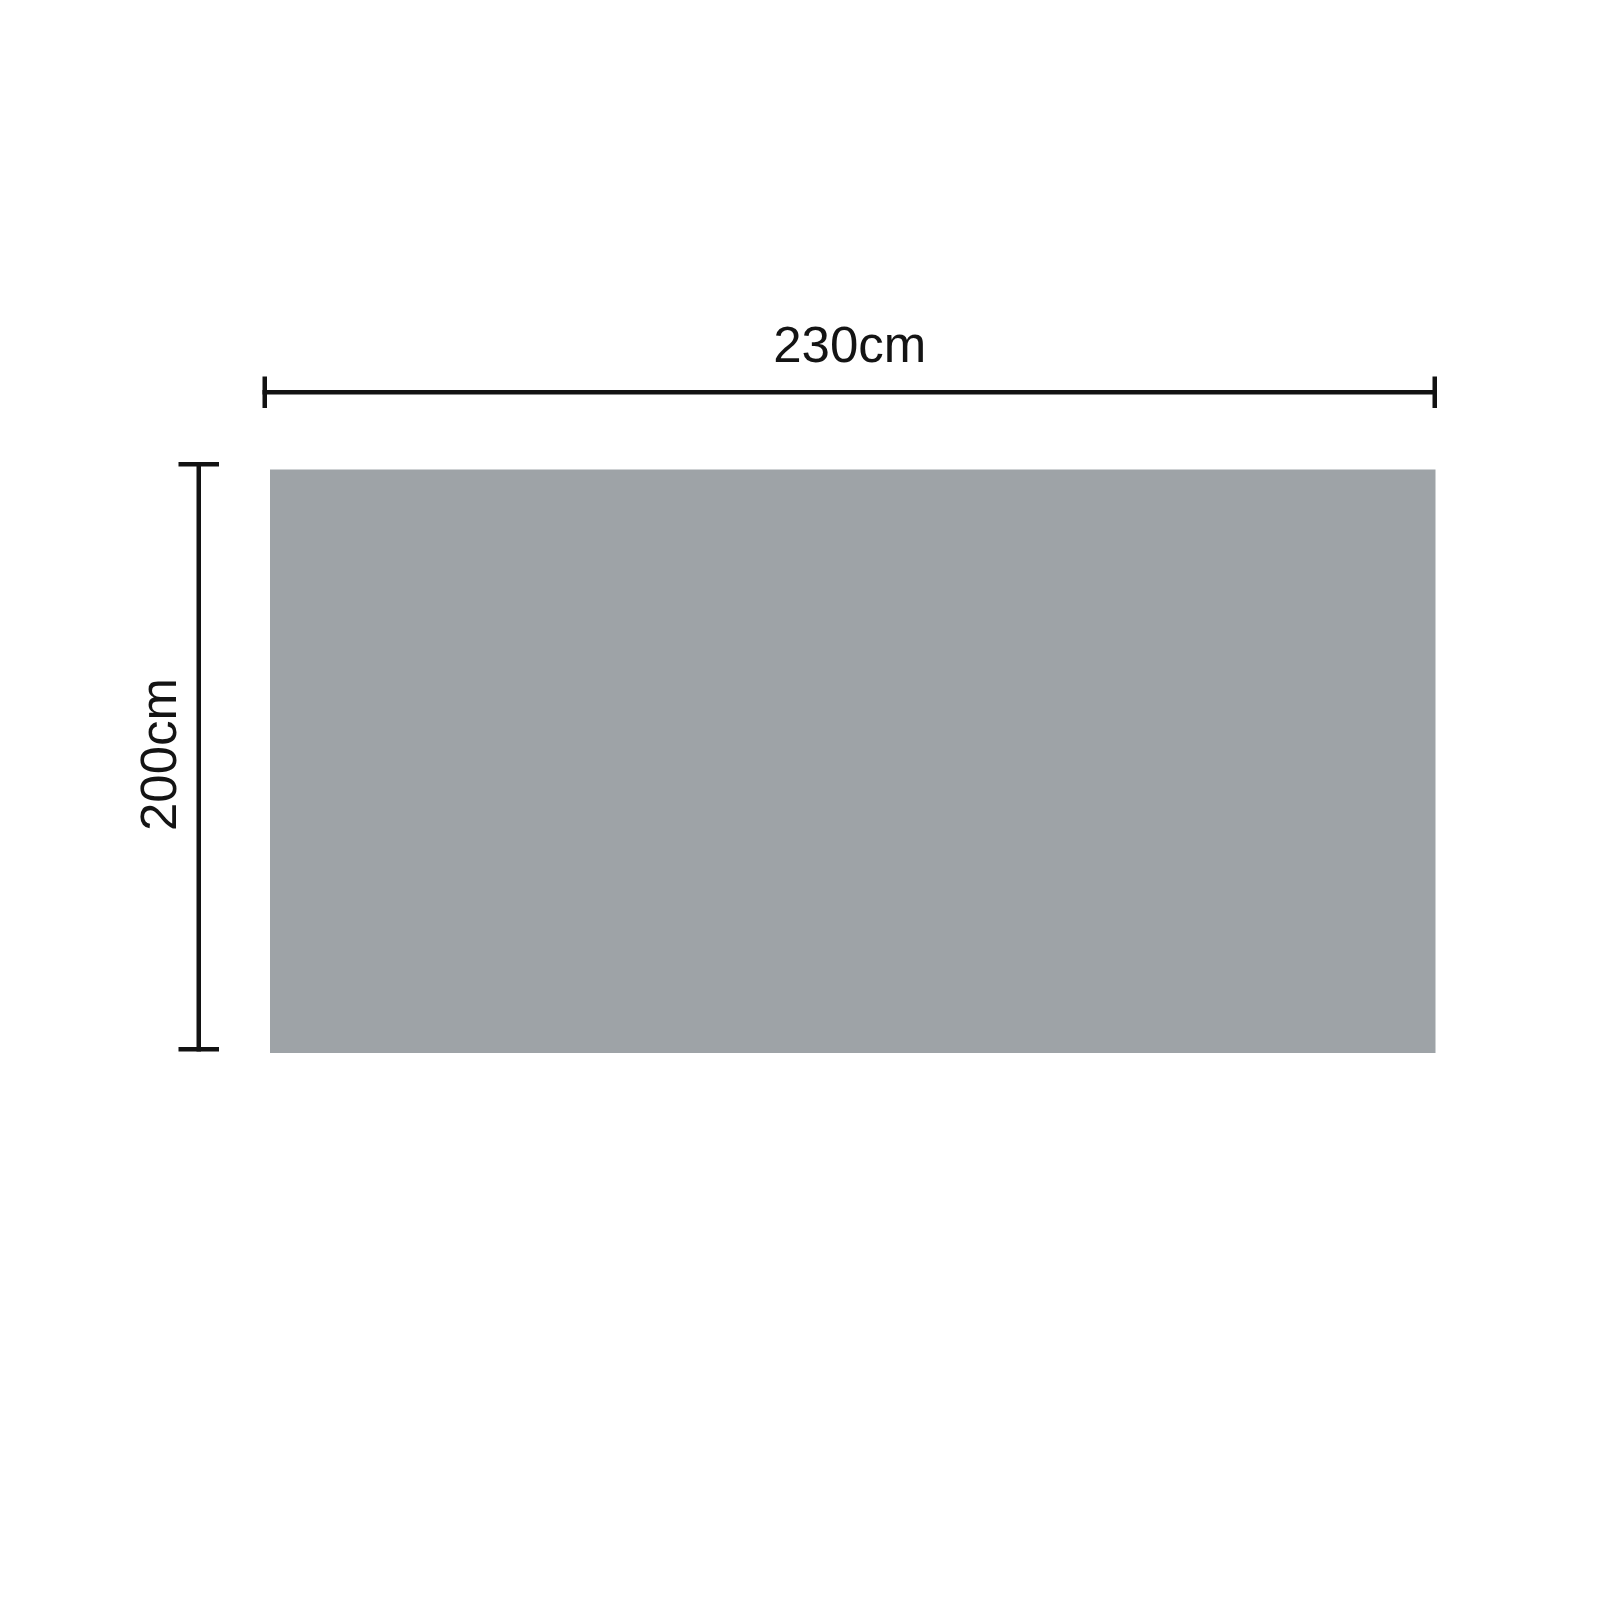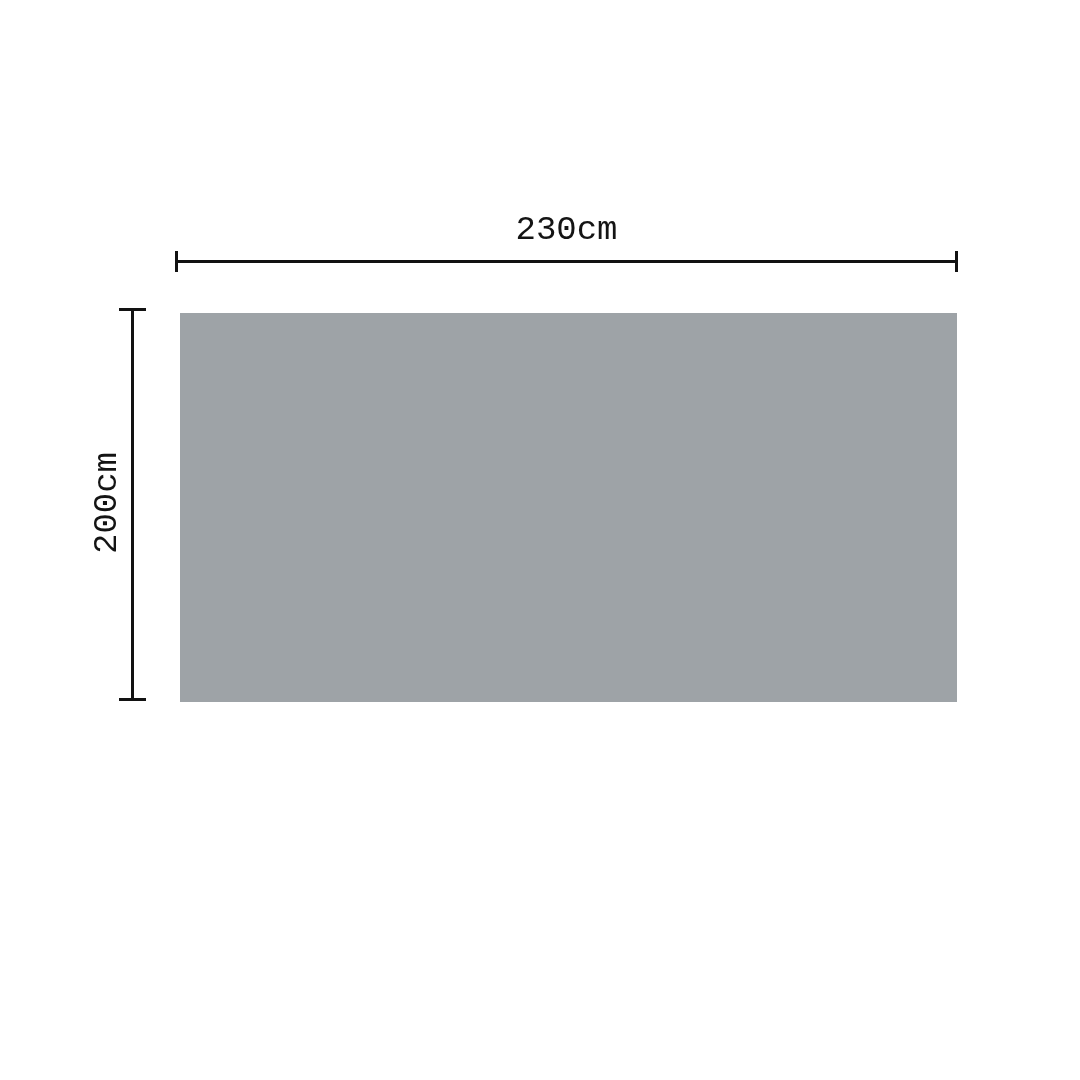--- a/index.html
+++ b/index.html
@@ -5,21 +5,21 @@
   html, body {
     margin: 0;
     padding: 0;
     background: #ffffff;
   }
   .stage {
     position: relative;
     width: 1080px;
     height: 1080px;
     background: var(--background, #ffffff);
-    font-family: Liberation Mono, monospace;
+    font-family: Liberation Sans, sans-serif;
     overflow: hidden;
   }
   
   .panel {
     position: absolute;
     left: 180px;
     top: 313px;
     width: 777px;
     height: 389px;
     background: var(--panel-fill, #9EA3A7);

